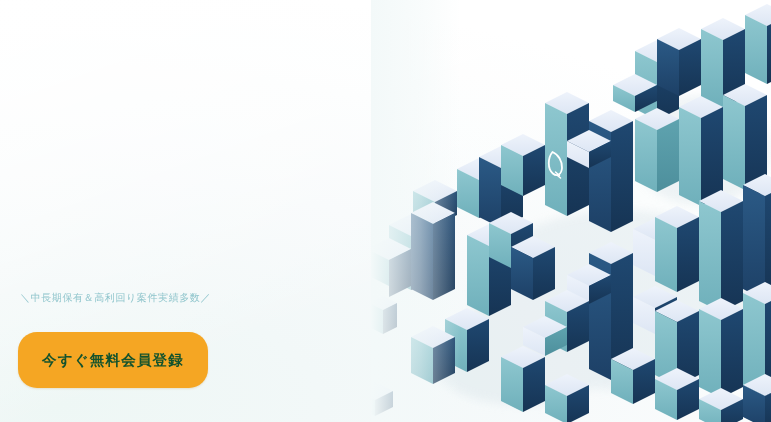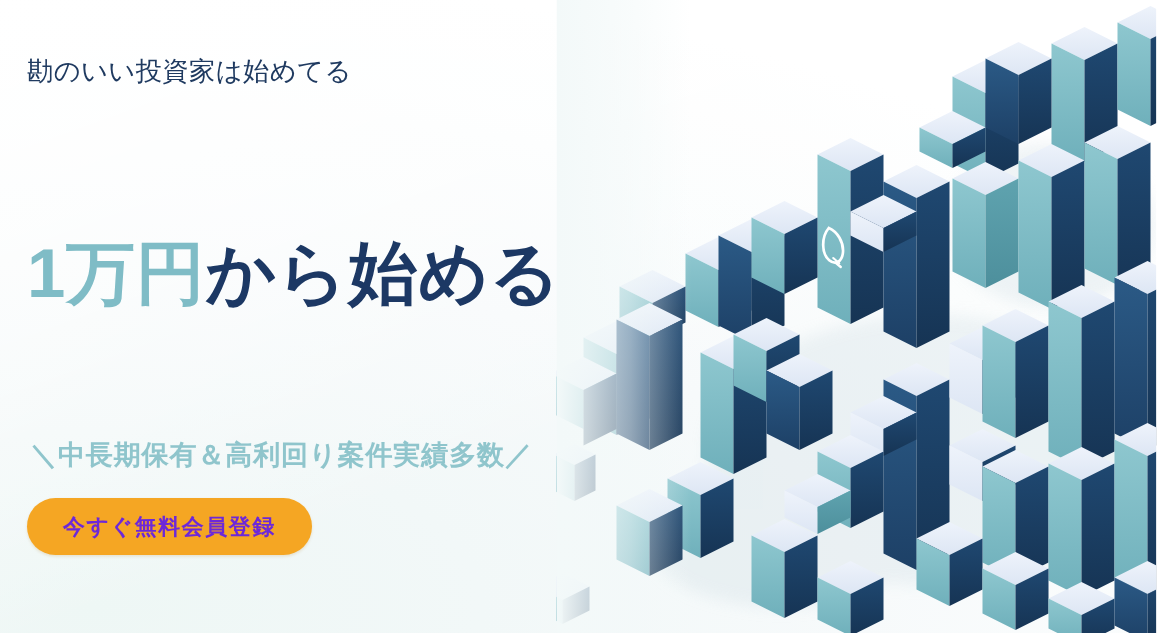--- a/index.html
+++ b/index.html
@@ -77,37 +77,37 @@
     color: #1c3864;
   }
   .headline .line { display: block; white-space: nowrap; }
   .headline .accent { color: #7fbcc6; }
 
   .tagline {
     position: absolute;
     top: 291px;
     left: 2px;
     color: #8fc5cc;
-    font-size: 18px;
-    font-weight: 700;
+    font-size: 10px;
+    font-weight: 400;
     letter-spacing: 0.6px;
     white-space: nowrap;
     text-align: right;
   }
 
   .cta {
     position: absolute;
     top: 332px;
     left: 0;
     width: 190px;
-    height: 38px;
+    height: 56px;
     border: 0;
     border-radius: 19px;
     background: #f5a623;
-    color: #6d28d9;
+    color: #14532d;
     font-family: "Liberation Sans", "DejaVu Sans", sans-serif;
     font-size: 14.5px;
     font-weight: 700;
     letter-spacing: 1.2px;
     cursor: pointer;
     box-shadow: 0 1px 2px rgba(180,120,20,0.18);
     display: flex;
     align-items: center;
     justify-content: center;
     padding: 0;
@@ -401,24 +401,23 @@
           <stop offset="0%" stop-color="#f3f9f9" stop-opacity="1"></stop>
           <stop offset="55%" stop-color="#f3f9f9" stop-opacity="0.55"></stop>
           <stop offset="100%" stop-color="#f3f9f9" stop-opacity="0"></stop>
         </linearGradient>
       </defs>
     </svg>
   </div>
 
   <div class="copy">
 
-    <div class="eyebrow"><span>勘のいい投資家は始めてる</span><br></div>
+    <div class="eyebrow"><br></div>
 
     <h1 class="headline">
-      <span class="line"><span class="accent">1万円</span><span>から始める</span></span>
     </h1>
 
     <div class="tagline">＼中長期保有＆高利回り案件実績多数／</div>
 
     <button class="cta">今すぐ無料会員登録</button>
   </div>
 
 </div>
 
 </body></html>

